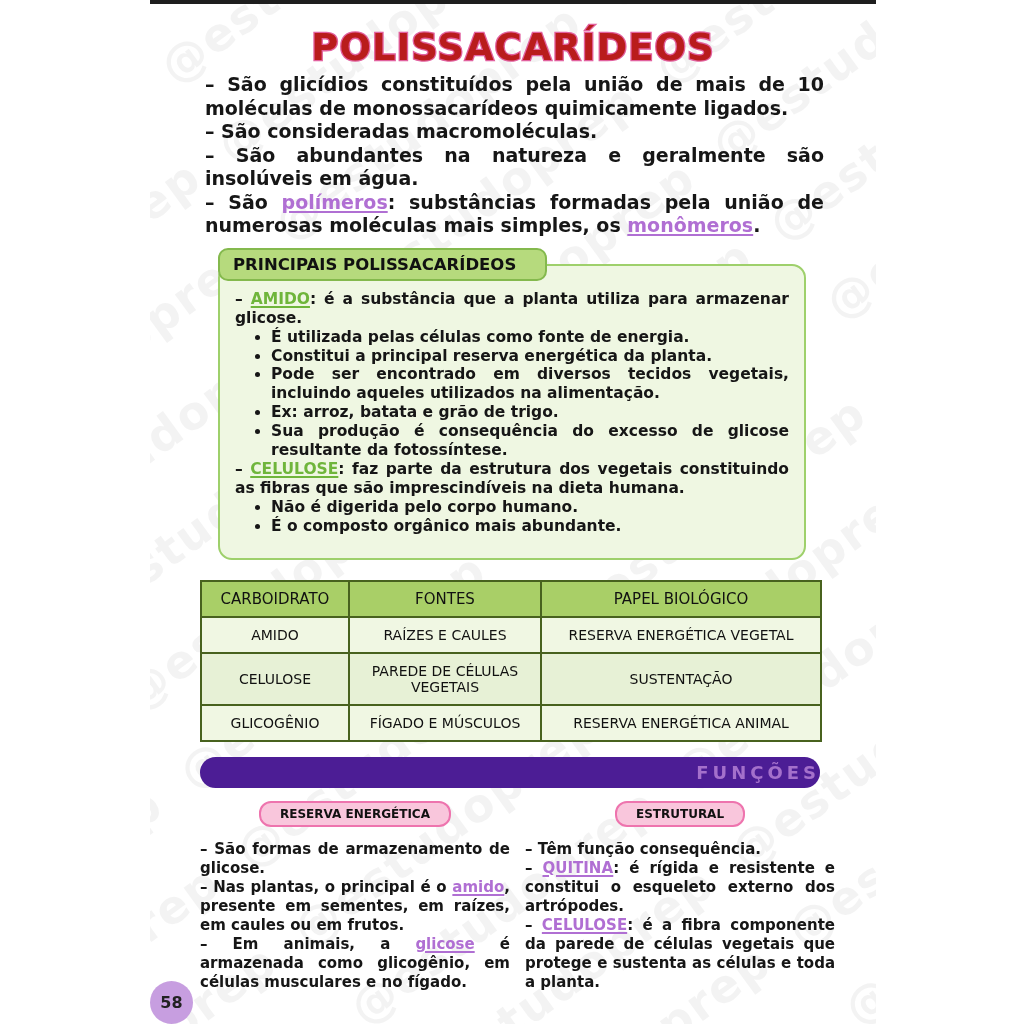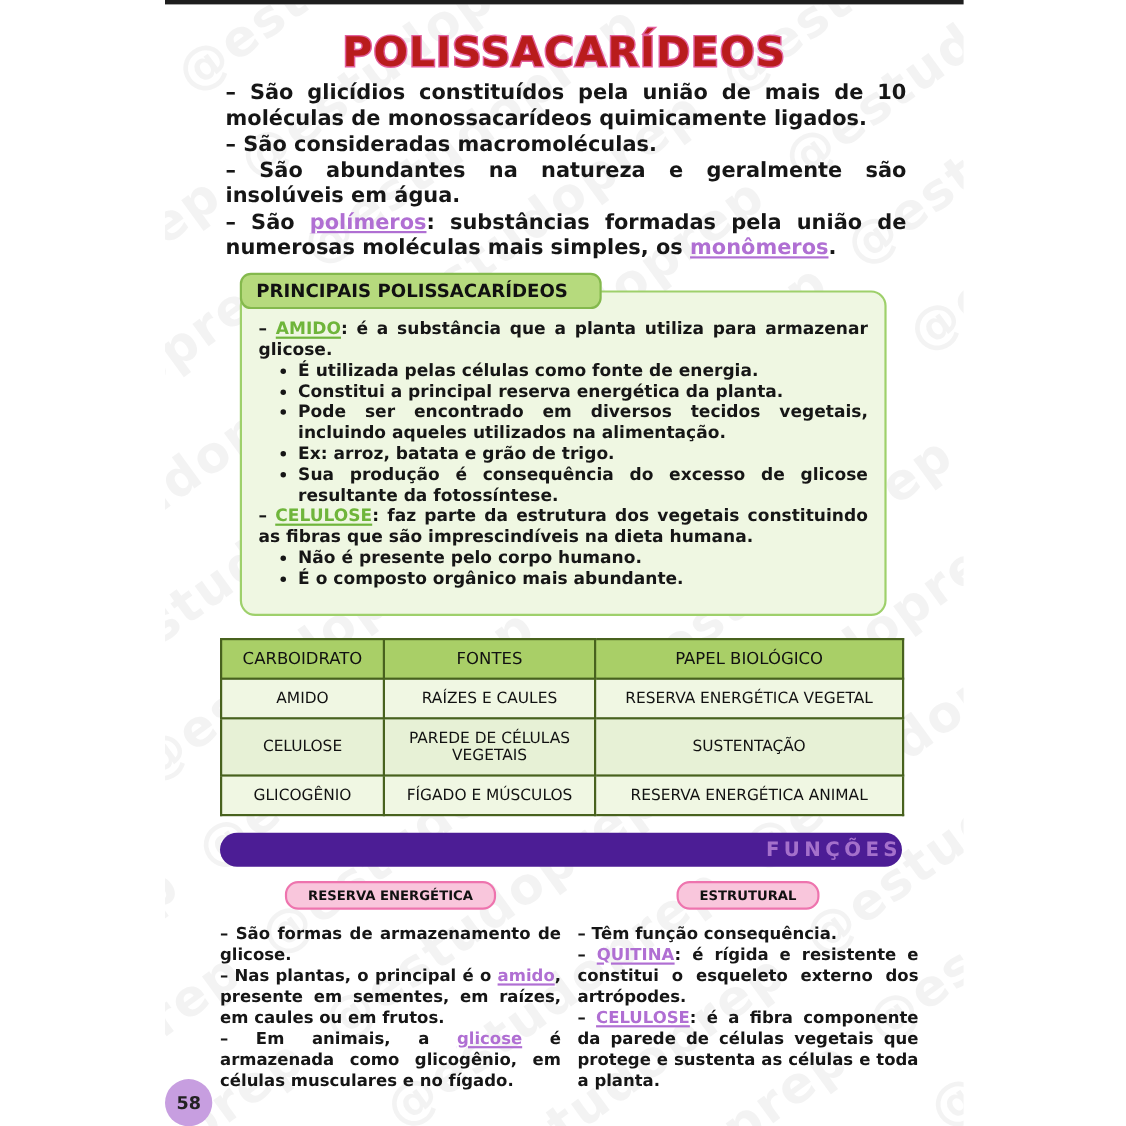--- a/index.html
+++ b/index.html
@@ -116,21 +116,21 @@
           <ul>
             <li>É utilizada pelas células como fonte de energia.</li>
             <li>Constitui a principal reserva energética da planta.</li>
             <li>Pode ser encontrado em diversos tecidos vegetais, incluindo aqueles utilizados na alimentação.</li>
             <li>Ex: arroz, batata e grão de trigo.</li>
             <li>Sua produção é consequência do excesso de glicose resultante da fotossíntese.</li>
           </ul>
 
           <p class="lead"><span>– </span><span class="seg-green">CELULOSE</span><span>: faz parte da estrutura dos vegetais constituindo as fibras que são imprescindíveis na dieta humana.</span></p>
           <ul>
-            <li>Não é presente pelo corpo humano.</li>
+            <li>Não é digerida pelo corpo humano.</li>
             <li>É o composto orgânico mais abundante.</li>
           </ul>
 
 
         </div>
       </div>
 
       <table class="minitable">
         <colgroup>
             <col class="c1">

